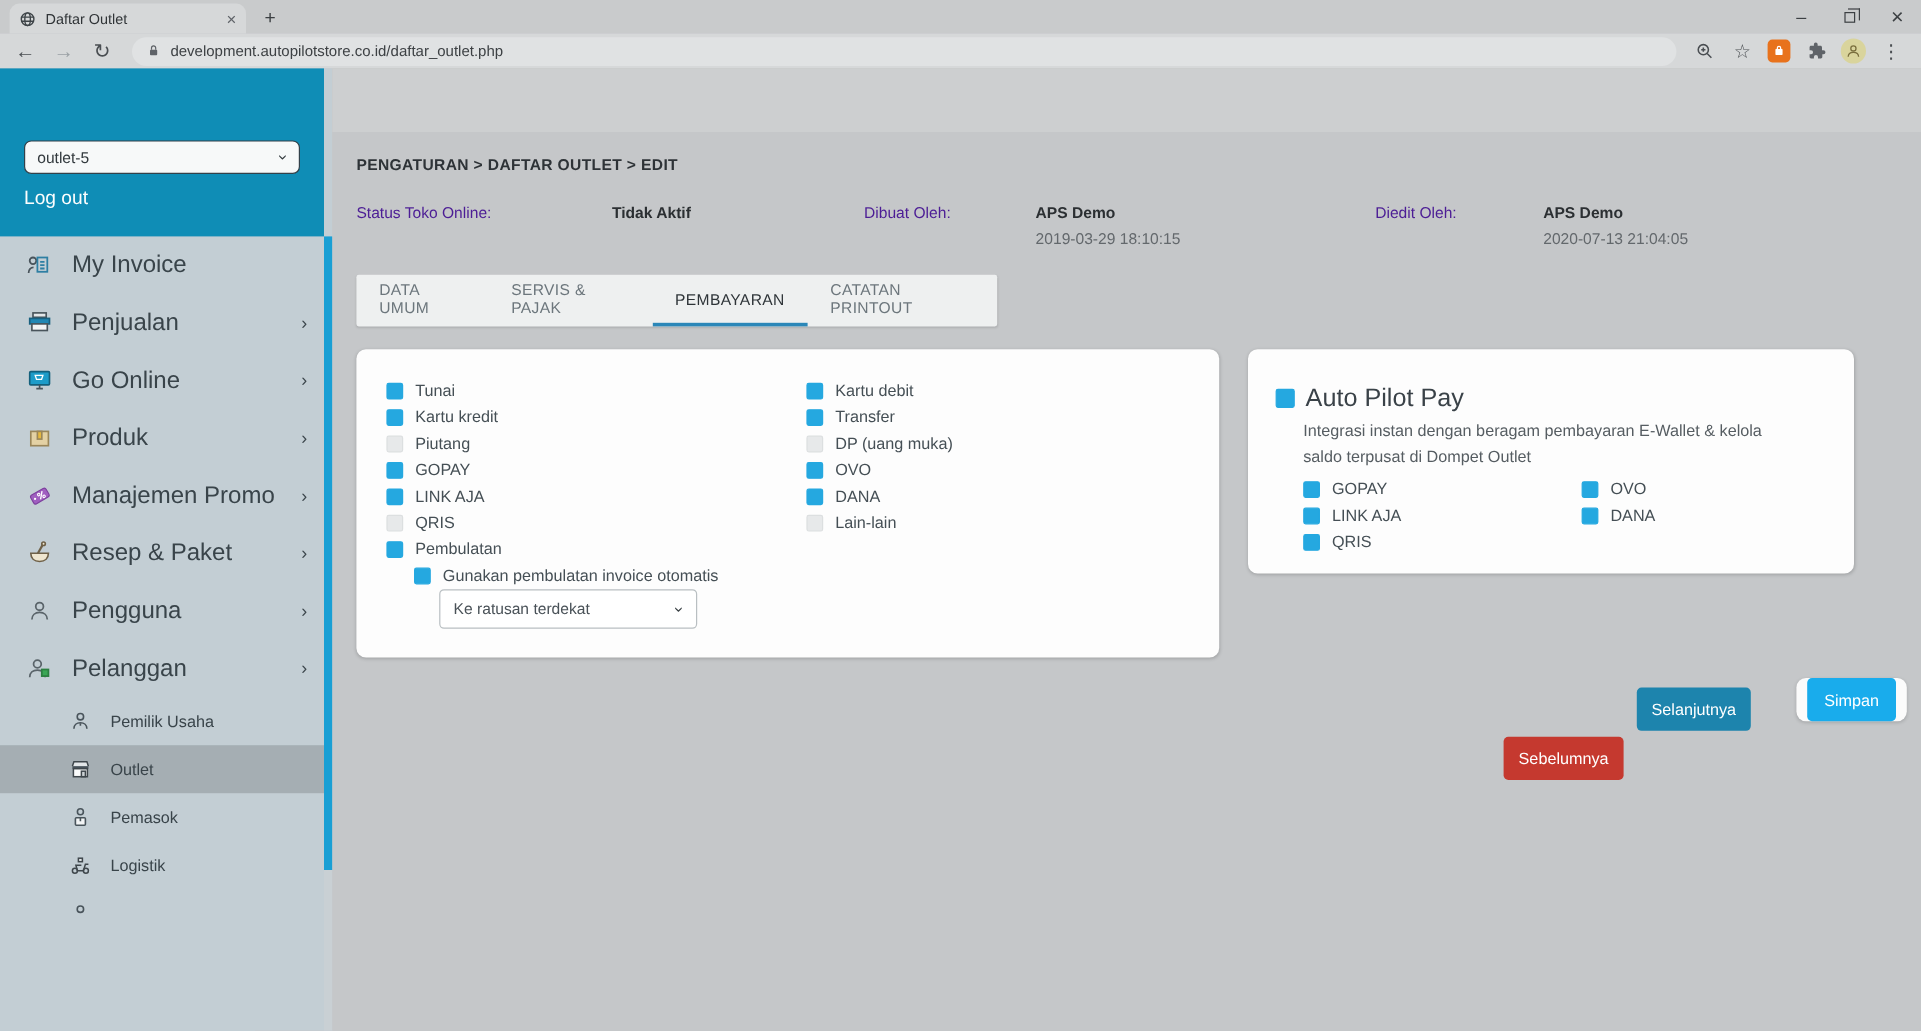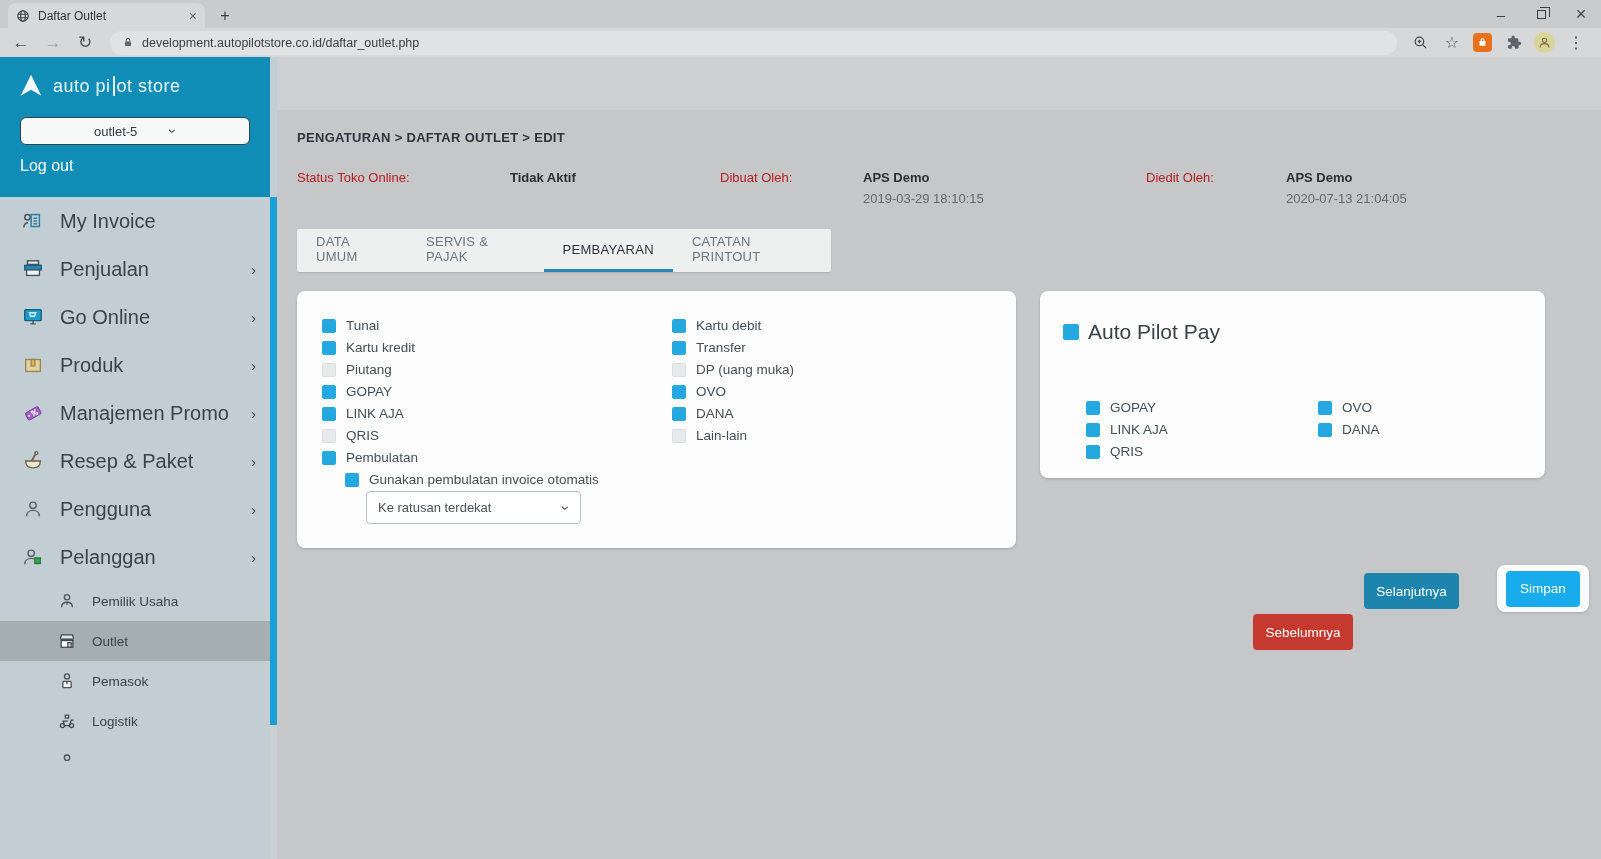--- a/index.html
+++ b/index.html
@@ -38,21 +38,21 @@
             align-items:center; justify-content:center; }
 
   
   .sidebar { position:absolute; left:0; top:57px; width:277px; height:802px; background:#c3ced4; }
   .side-header { position:absolute; left:0; top:0; width:270px; height:140px; background:#0f8db6; }
   .brand { display:flex; align-items:center; gap:9px; padding:16px 0 0 18px; }
   .brand-text { color:#e9f4f8; font-size:18px; letter-spacing:0.5px; display:flex; align-items:center; }
   .brand-bar { display:inline-block; width:2px; height:20px; background:#e9f4f8; margin:0 2px; }
   .outlet-select { position:absolute; left:20px; top:60px; width:230px; height:28px; background:#f7f9f9;
             border:1px solid #32414a; border-radius:6px; display:flex; align-items:center;
-            padding:0 10px; justify-content:center;gap:34px; }
+            padding:0 10px; justify-content:space-between;gap:34px; }
   .outlet-select .val { font-size:13px; color:#333a3e; }
   .logout { position:absolute; left:20px; top:100px; color:#fdfefe; font-size:16px; }
   .chev { display:inline-block; font-size:15px; color:#3c464c; line-height:1; }
   .chev-d { transform:rotate(90deg); }
   .select-chev { font-size:14px; color:#333a3e; transform:rotate(90deg); }
 
   .side-scroll { position:absolute; left:0; top:140px; width:270px; height:662px; overflow:hidden; }
   .side-item { height:48px; display:flex; align-items:center; padding:0 14px 0 20px; gap:14px; }
   .side-item .si-icon { width:26px; height:24px; display:flex; align-items:center; justify-content:center; flex-shrink:0; }
   .side-item .si-label { font-size:20px; color:#39444a; flex:1; }
@@ -63,21 +63,21 @@
   .sub-item.active { background:#a5aeb3; }
   .side-scrollbar { position:absolute; right:0; top:140px; width:7px; height:662px; background:#c9d0d4; }
   .side-thumb { position:absolute; left:0; top:0; width:7px; height:528px; background:#199fd4; }
 
   
   .main { position:absolute; left:277px; top:57px; width:1324px; height:802px; background:#c5c7c9; }
   .topband { position:absolute; left:0; top:0; width:100%; height:53px; background:#cdcfd0; }
   .breadcrumb { position:absolute; left:20px; top:73px; font-size:13px; font-weight:bold;
                 color:#2e3337; letter-spacing:0.3px; }
   .meta { position:absolute; left:0; top:113px; width:100%; height:50px; font-size:13px; }
-  .meta .lab { position:absolute; color:#b91c1c; }
+  .meta .lab { position:absolute; color:#4c1d95; }
   .meta .val { position:absolute; color:#2b2f32; font-weight:bold; }
   .meta .date { position:absolute; color:#63686c; }
 
   .tabs-card { position:absolute; left:20px; top:172px; width:534px; height:43px; background:#eef0f0;
                border-radius:2px; box-shadow:0 1px 2px rgba(0,0,0,0.12); display:flex; }
   .ptab { height:100%; display:flex; align-items:center; padding:0 19px; font-size:13px;
           color:#6c767c; letter-spacing:0.3px; border-bottom:3px solid transparent; }
   .ptab.active { color:#2e3438; border-bottom-color:#2b87b8; }
 
   .card { position:absolute; background:#fdfdfd; border-radius:8px; box-shadow:0 1px 3px rgba(0,0,0,0.18); }
@@ -102,21 +102,21 @@
   .app-title { font-size:21px; color:#3a4248; }
   .app-desc { position:absolute; left:46px; top:57px; width:408px; font-size:13.5px; color:#565d62;
               line-height:1.6; }
   .app-col1 { position:absolute; left:46px; top:109px; }
   .app-col2 { position:absolute; left:278px; top:109px; }
 
   .btn { position:absolute; height:36px; border-radius:4px; color:#fff; font-size:13.5px;
          display:flex; align-items:center; justify-content:center; }
   .btn-prev { left:976px; top:516px; width:100px; background:#c5392f;margin-top:41px; }
   .btn-next { left:1087px; top:516px; width:95px; background:#1d84ad; }
-  .save-wrap { position:absolute; left:1220px; top:508px; width:92px; height:47px; background:#fbfbfb;
+  .save-wrap { position:absolute; left:1220px; top:508px; width:92px; height:36px; background:#fbfbfb;
          border-radius:8px; box-shadow:0 1px 3px rgba(0,0,0,0.15); display:flex; align-items:center;
          justify-content:center; }
   .btn-save { position:static; width:74px; background:#19acec; }
 
   svg { display:block; }
 </style>
 </head>
 <body>
 <div id="screen">
 
@@ -179,32 +179,20 @@
           <circle cx="12" cy="8" r="4"></circle>
             <path d="M4 21c0-4.5 3.5-7 8-7s8 2.5 8 7"></path>
         </svg>
       </div>
       <div class="tb-ic">⋮</div>
     </div>
   </div>
 
   <div class="sidebar">
     <div class="side-header">
-      <div class="brand">
-        <span>
-          <svg width="26" height="26" viewBox="0 0 24 24" fill="#f3fafc">
-            <path d="M12 1.5 21.5 21 12 15.5 2.5 21Z"></path>
-          </svg>
-        </span>
-        <span class="brand-text">
-            <span>auto pi</span>
-            <span class="brand-bar"></span>
-            <span>ot store</span>
-          </span>
-      </div>
       <div class="outlet-select">
         <span class="val">outlet-5</span>
         <span class="select-chev">›</span>
       </div>
       <div class="logout">Log out</div>
     </div>
 
     <div class="side-scroll">
 
       <div class="side-item">
@@ -458,20 +446,21 @@
         <span class="val">Ke ratusan terdekat</span>
         <span class="select-chev">›</span>
       </div>
     </div>
 
     <div class="card app-card">
       <div class="app-head">
         <span class="cb cb-big on"></span>
         <span class="app-title">Auto Pilot Pay</span>
       </div>
+      <div class="app-desc">Integrasi instan dengan beragam pembayaran E-Wallet &amp; kelola saldo terpusat di Dompet Outlet</div>
 
       <div class="app-col1">
         <div class="cb-row">
           <span class="cb on"></span>
           <span class="cb-label">GOPAY</span>
         </div>
         <div class="cb-row">
           <span class="cb on"></span>
           <span class="cb-label">LINK AJA</span>
         </div>

